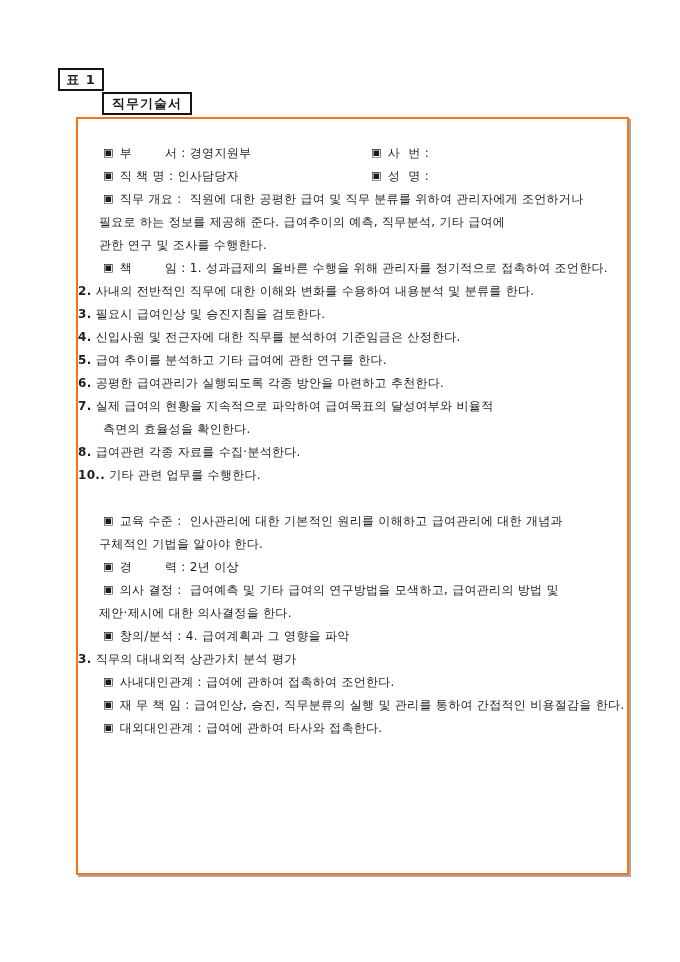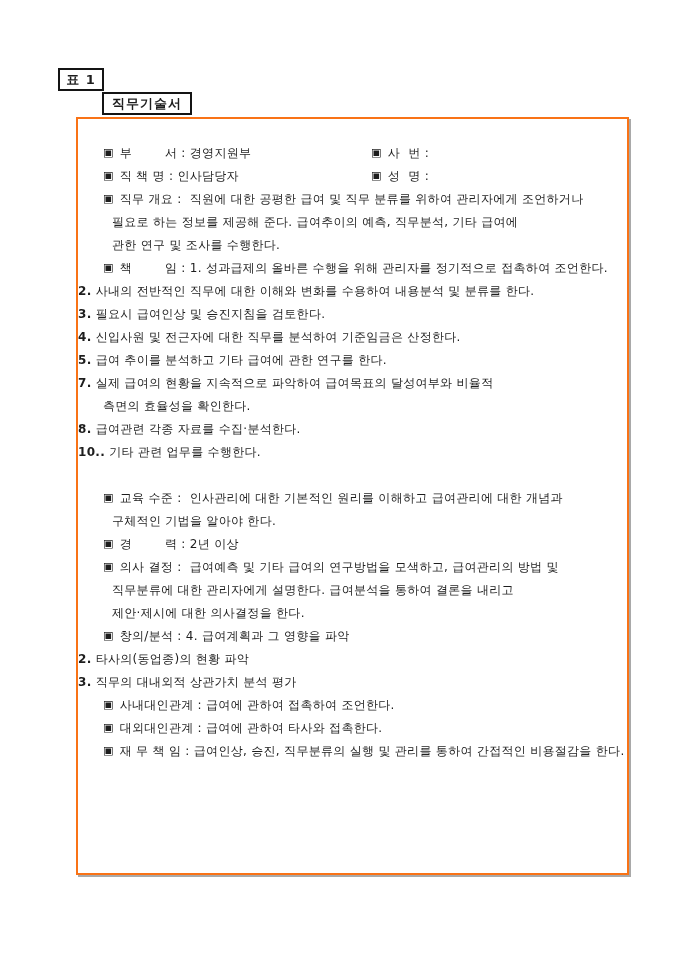--- a/index.html
+++ b/index.html
@@ -57,21 +57,21 @@
   .row {
     height: 23px;
     line-height: 23px;
     position: relative;
     white-space: pre;
     overflow: hidden;
     font-size: 12px;
     letter-spacing: 0.3px;
   }
   .row.bullet { padding-left: 25px; }
-  .row.cont   { padding-left: 34px; }
+  .row.cont   { padding-left: 21px; }
   .row.num    { }
   .row.cont2  { padding-left: 25px; }
   .row.spacer { }
   .seg { white-space: pre; }
   .seg .bullet-glyph {
     font-size: 11px;
     margin-right: 6px;
     position: relative;
     top: -1px;
   }
@@ -97,33 +97,32 @@
         <div class="row bullet"><span class="seg"><span class="bullet-glyph">▣</span><span>부        서 : 경영지원부</span></span><span class="seg right-col"><span class="bullet-glyph">▣</span><span>사  번 :</span></span></div>
         <div class="row bullet"><span class="seg"><span class="bullet-glyph">▣</span><span>직 책 명 : 인사담당자</span></span><span class="seg right-col"><span class="bullet-glyph">▣</span><span>성  명 :</span></span></div>
         <div class="row bullet"><span class="seg"><span class="bullet-glyph">▣</span><span>직무 개요 :  직원에 대한 공평한 급여 및 직무 분류를 위하여 관리자에게 조언하거나</span></span></div>
         <div class="row cont"><span class="seg"><span>필요로 하는 정보를 제공해 준다. 급여추이의 예측, 직무분석, 기타 급여에</span></span></div>
         <div class="row cont"><span class="seg"><span>관한 연구 및 조사를 수행한다.</span></span></div>
         <div class="row bullet"><span class="seg"><span class="bullet-glyph">▣</span><span>책        임 : 1. 성과급제의 올바른 수행을 위해 관리자를 정기적으로 접촉하여 조언한다.</span></span></div>
         <div class="row num"><span class="seg"><span><span class="num-prefix">2.</span> 사내의 전반적인 직무에 대한 이해와 변화를 수용하여 내용분석 및 분류를 한다.</span></span></div>
         <div class="row num"><span class="seg"><span><span class="num-prefix">3.</span> 필요시 급여인상 및 승진지침을 검토한다.</span></span></div>
         <div class="row num"><span class="seg"><span><span class="num-prefix">4.</span> 신입사원 및 전근자에 대한 직무를 분석하여 기준임금은 산정한다.</span></span></div>
         <div class="row num"><span class="seg"><span><span class="num-prefix">5.</span> 급여 추이를 분석하고 기타 급여에 관한 연구를 한다.</span></span></div>
+        <div class="row num"><span class="seg"><span><span class="num-prefix">6.</span> 공평한 급여관리가 실행되도록 각종 방안을 마련하고 추천한다.</span></span></div>
         <div class="row num"><span class="seg"><span><span class="num-prefix">7.</span> 실제 급여의 현황을 지속적으로 파악하여 급여목표의 달성여부와 비율적</span></span></div>
         <div class="row cont2"><span class="seg"><span>측면의 효율성을 확인한다.</span></span></div>
         <div class="row num"><span class="seg"><span><span class="num-prefix">8.</span> 급여관련 각종 자료를 수집·분석한다.</span></span></div>
         <div class="row num"><span class="seg"><span><span class="num-prefix">10..</span> 기타 관련 업무를 수행한다.</span></span></div>
         <div class="row spacer"></div>
         <div class="row bullet"><span class="seg"><span class="bullet-glyph">▣</span><span>교육 수준 :  인사관리에 대한 기본적인 원리를 이해하고 급여관리에 대한 개념과</span></span></div>
         <div class="row cont"><span class="seg"><span>구체적인 기법을 알아야 한다.</span></span></div>
         <div class="row bullet"><span class="seg"><span class="bullet-glyph">▣</span><span>경        력 : 2년 이상</span></span></div>
         <div class="row bullet"><span class="seg"><span class="bullet-glyph">▣</span><span>의사 결정 :  급여예측 및 기타 급여의 연구방법을 모색하고, 급여관리의 방법 및</span></span></div>
-        <div class="row cont"><span class="seg"><span>직무분류에 대한 관리자에게 설명한다. 급여분석을 통하여 결론을 내리고</span></span></div>
         <div class="row cont"><span class="seg"><span>제안·제시에 대한 의사결정을 한다.</span></span></div>
         <div class="row bullet"><span class="seg"><span class="bullet-glyph">▣</span><span>창의/분석 : 4. 급여계획과 그 영향을 파악</span></span></div>
-        <div class="row num"><span class="seg"><span><span class="num-prefix">2.</span> 타사의(동업종)의 현황 파악</span></span></div>
         <div class="row num"><span class="seg"><span><span class="num-prefix">3.</span> 직무의 대내외적 상관가치 분석 평가</span></span></div>
         <div class="row bullet"><span class="seg"><span class="bullet-glyph">▣</span><span>사내대인관계 : 급여에 관하여 접촉하여 조언한다.</span></span></div>
+        <div class="row bullet"><span class="seg"><span class="bullet-glyph">▣</span><span>재 무 책 임 : 급여인상, 승진, 직무분류의 실행 및 관리를 통하여 간접적인 비용절감을 한다.</span></span></div>
         <div class="row bullet"><span class="seg"><span class="bullet-glyph">▣</span><span>대외대인관계 : 급여에 관하여 타사와 접촉한다.</span></span></div>
-        <div class="row bullet"><span class="seg"><span class="bullet-glyph">▣</span><span>재 무 책 임 : 급여인상, 승진, 직무분류의 실행 및 관리를 통하여 간접적인 비용절감을 한다.</span></span></div>
       </div>
   </div>
 
 </div>
 
 </body></html>

